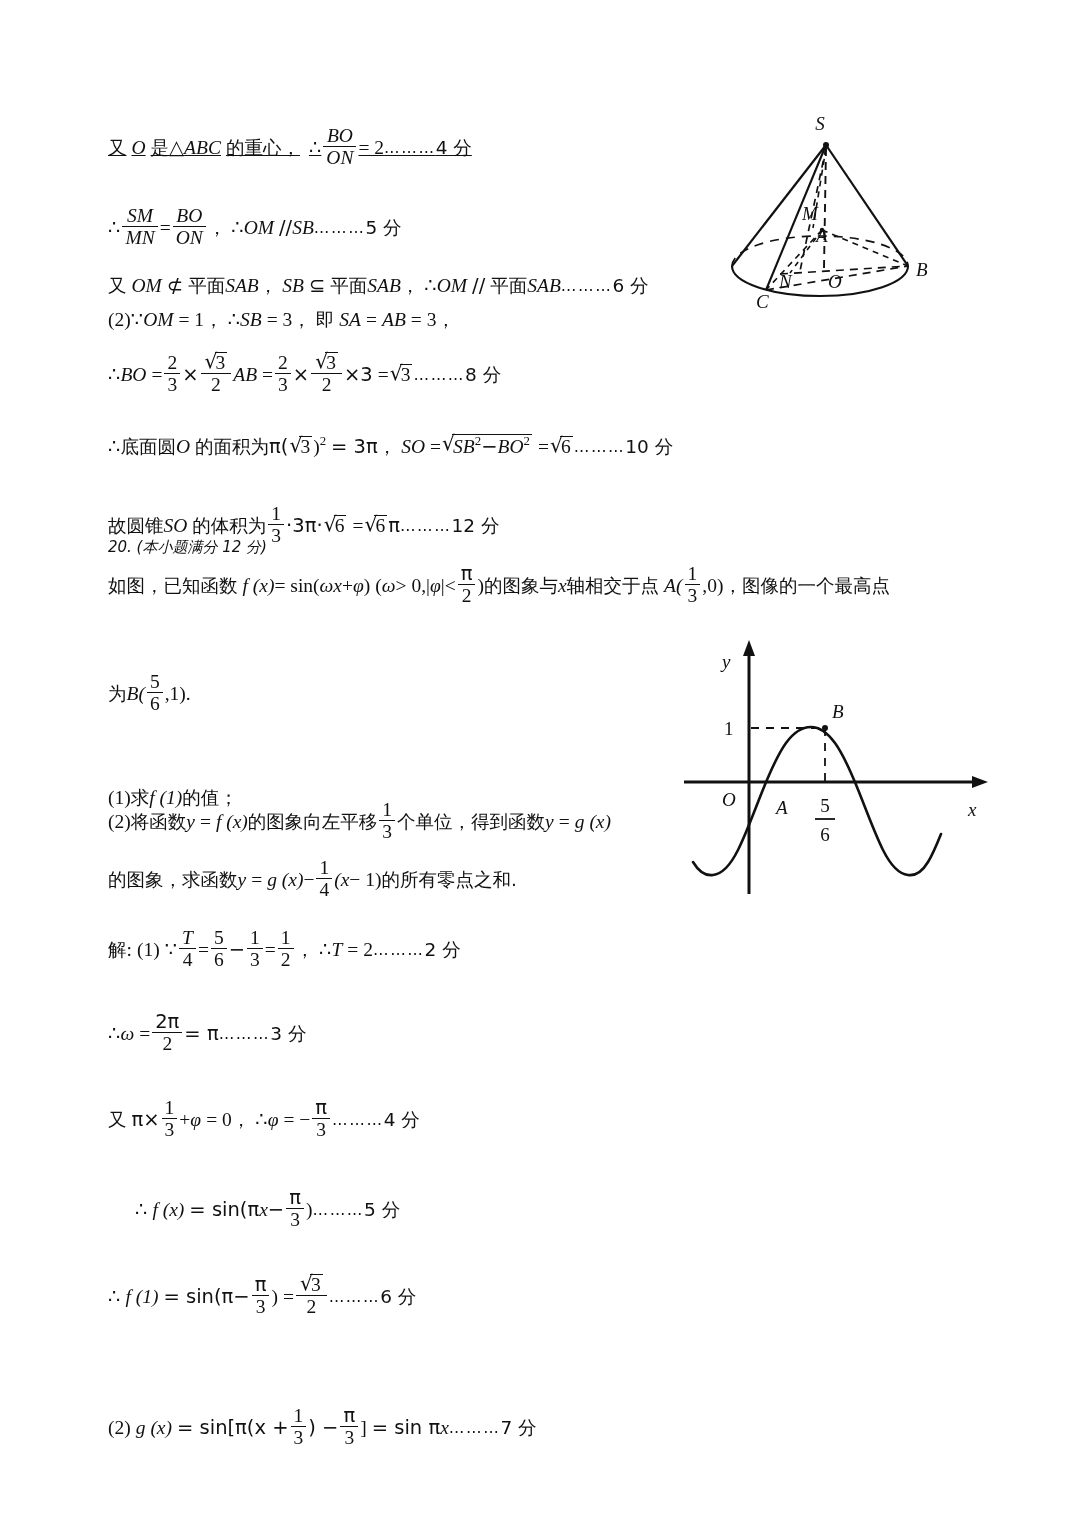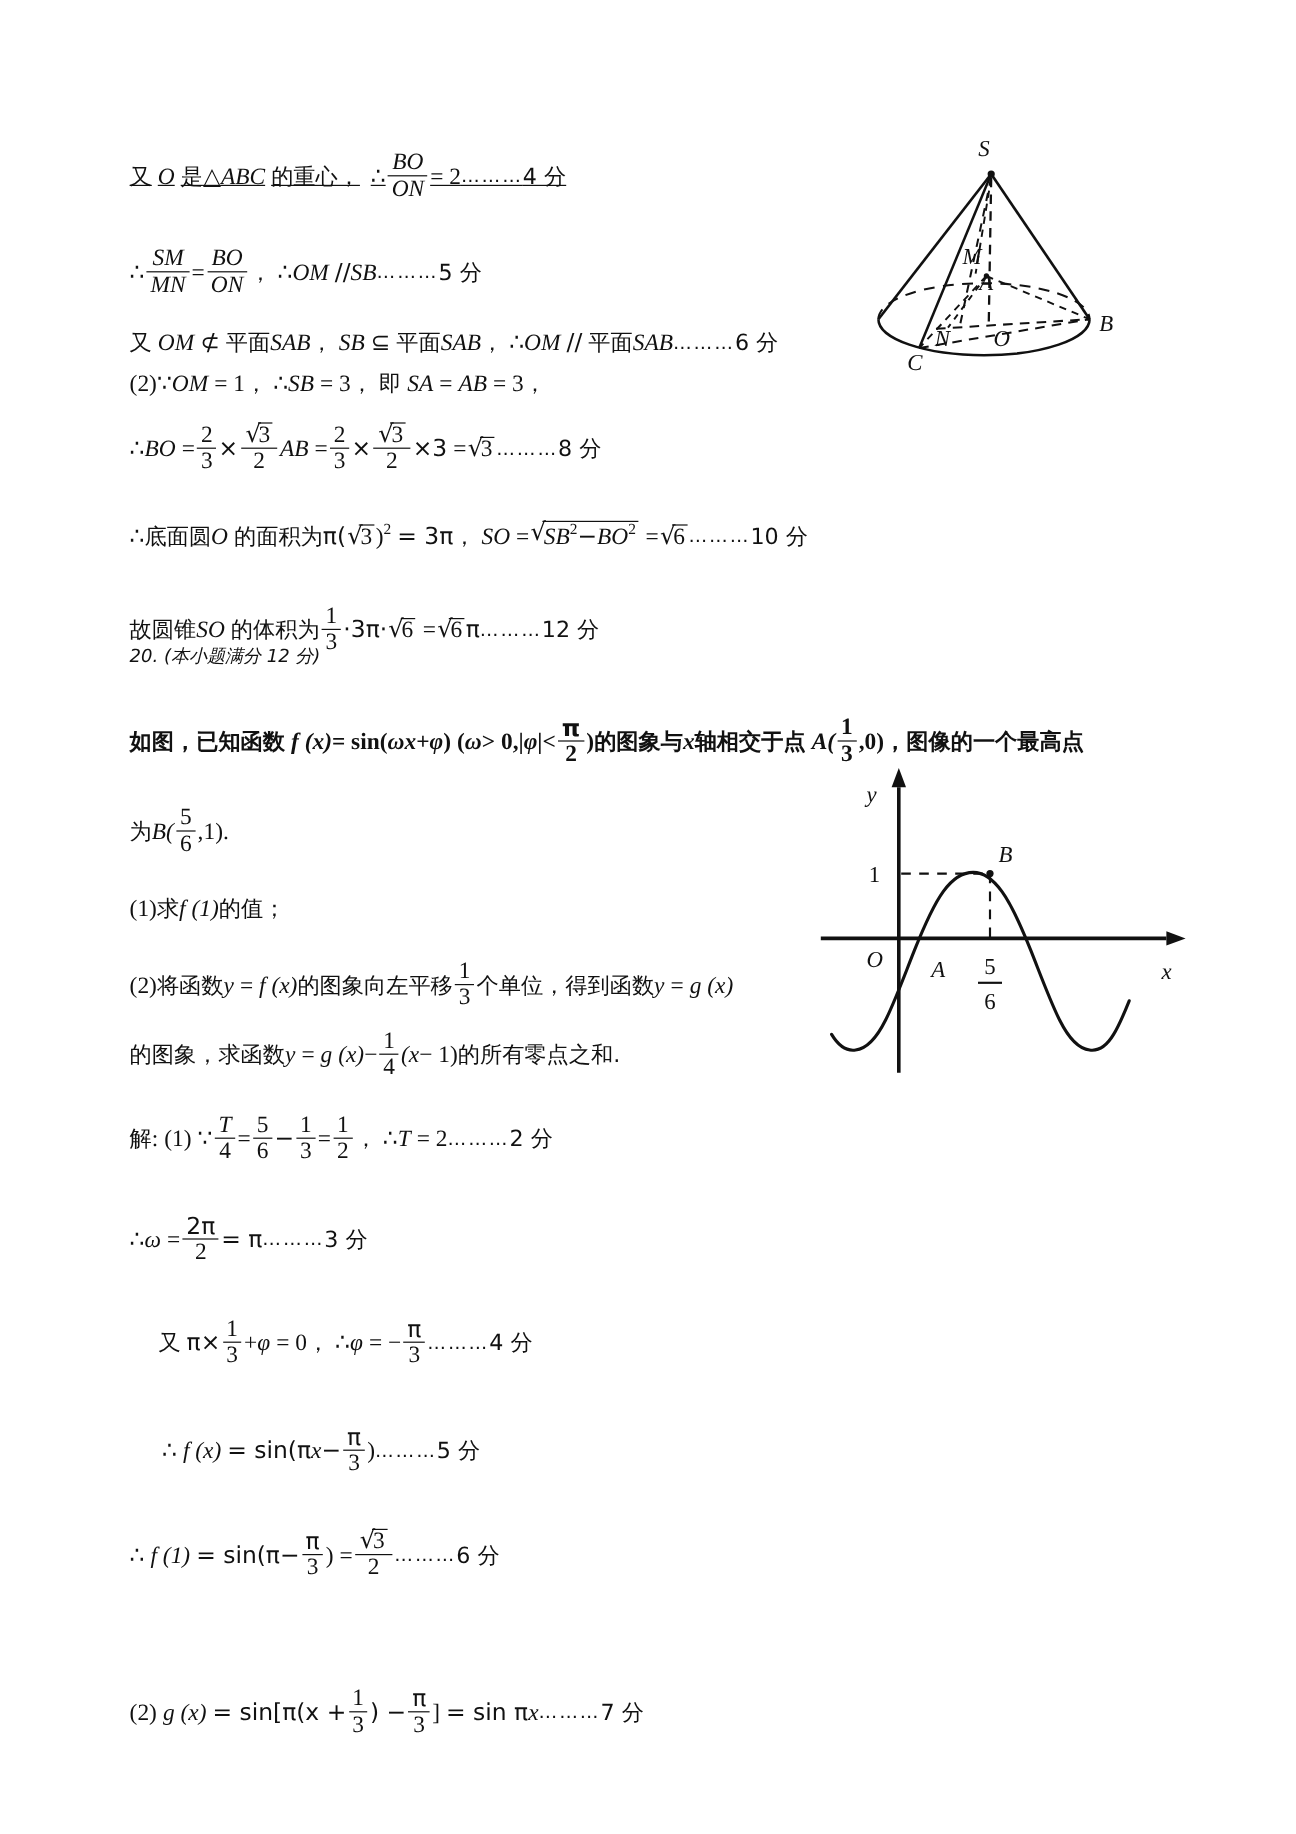--- a/index.html
+++ b/index.html
@@ -118,29 +118,29 @@
       <text class="lbl" x="98" y="134">A</text>
       <text class="lbl" x="61" y="180">N</text>
       <text class="lbl" x="110" y="180">O</text>
       <text class="lbl" x="198" y="168">B</text>
       <text class="lbl" x="38" y="200">C</text>
     </svg>
   </div>
 
   <div class="line cn" style="left:108px;top:540px;font-size:15px;font-style:italic;">20. (本小题满分 12 分)</div>
 
-  <div class="line" style="left:108px;top:597px;font-weight:bold;">
+  <div class="line" style="left:108px;top:564px;">
     <span class="cn">如图，已知函数</span><span class="sp1"></span><span class="it">f (x)</span><span class="up">= sin(</span><span class="it">ω</span><span class="it">x</span><span>+</span><span class="it">φ</span><span>)</span><span class="sp1"></span><span>(</span><span class="it">ω</span><span>&gt; 0,|</span><span class="it">φ</span><span>|&lt;</span><span class="frac"><span class="num pi">π</span><span class="den">2</span></span><span>)</span><span class="cn">的图象与</span><span class="it">x</span><span class="cn">轴相交于点</span><span class="sp1"></span><span class="it">A(</span><span class="frac"><span class="num">1</span><span class="den">3</span></span><span>,0)</span><span class="cn">，</span><span class="cn">图像的一个最高点</span>
   </div>
 
   <div class="line" style="left:108px;top:672px;">
     <span class="cn">为</span><span class="it">B(</span><span class="frac"><span class="num">5</span><span class="den">6</span></span><span>,1).</span>
   </div>
 
-  <div class="line" style="left:108px;top:748px;">
+  <div class="line" style="left:108px;top:788px;">
     <span>(1)</span><span class="cn">求</span><span class="it">f (1)</span><span class="cn">的值；</span>
   </div>
 
   <div class="line" style="left:108px;top:800px;">
     <span>(2)</span><span class="cn">将函数</span><span class="it">y</span><span class="sp1"></span><span>=</span><span class="sp1"></span><span class="it">f (x)</span><span class="cn">的图象向左平移</span><span class="frac"><span class="num">1</span><span class="den">3</span></span><span class="cn">个单位，得到函数</span><span class="it">y</span><span class="sp1"></span><span>=</span><span class="sp1"></span><span class="it">g (x)</span>
   </div>
 
   <div class="line" style="left:108px;top:858px;">
     <span class="cn">的图象，求函数</span><span class="it">y</span><span class="sp1"></span><span>=</span><span class="sp1"></span><span class="it">g (x)</span><span>−</span><span class="frac"><span class="num">1</span><span class="den">4</span></span><span class="it">(x</span><span>− 1)</span><span class="cn">的所有零点之和.</span>
   </div>
@@ -182,21 +182,21 @@
   </div>
 
   <div class="line" style="left:108px;top:928px;">
     <span class="cn">解</span><span>:</span><span class="sp1"></span><span>(1)</span><span class="sp1"></span><span class="sym">∵</span><span class="frac"><span class="num it">T</span><span class="den">4</span></span><span>=</span><span class="frac"><span class="num">5</span><span class="den">6</span></span><span class="sym">−</span><span class="frac"><span class="num">1</span><span class="den">3</span></span><span>=</span><span class="frac"><span class="num">1</span><span class="den">2</span></span><span class="cn">，</span><span class="sp1"></span><span class="sym">∴</span><span class="it">T</span><span class="sp1"></span><span>= 2</span><span class="dots">………</span><span class="cn">2 分</span>
   </div>
 
   <div class="line" style="left:108px;top:1012px;">
     <span class="sym">∴</span><span class="it">ω</span><span class="sp1"></span><span>=</span><span class="frac"><span class="num pi">2π</span><span class="den">2</span></span><span class="pi">= π</span><span class="dots">………</span><span class="cn">3 分</span>
   </div>
 
-  <div class="line" style="left:108px;top:1098px;margin-left:24px;">
+  <div class="line" style="left:108px;top:1098px;">
     <span class="cn">又</span><span class="sp1"></span><span class="pi">π</span><span class="sym">×</span><span class="frac"><span class="num">1</span><span class="den">3</span></span><span>+</span><span class="it">φ</span><span class="sp1"></span><span>= 0</span><span class="cn">，</span><span class="sp1"></span><span class="sym">∴</span><span class="it">φ</span><span class="sp1"></span><span>= −</span><span class="frac"><span class="num pi">π</span><span class="den">3</span></span><span class="dots">………</span><span class="cn">4 分</span>
   </div>
 
   <div class="line" style="left:108px;top:1188px;margin-left:27px;">
     <span class="sym">∴</span><span class="sp1"></span><span class="it">f (x)</span><span class="sp1"></span><span class="pi">= sin(π</span><span class="it">x</span><span class="sym">−</span><span class="frac"><span class="num pi">π</span><span class="den">3</span></span><span>)</span><span class="dots">………</span><span class="cn">5 分</span>
   </div>
 
   <div class="line" style="left:108px;top:1274px;">
     <span class="sym">∴</span><span class="sp1"></span><span class="it">f (1)</span><span class="sp1"></span><span class="pi">= sin(π</span><span class="sym">−</span><span class="frac"><span class="num pi">π</span><span class="den">3</span></span><span>)</span><span class="sp1"></span><span>=</span><span class="frac"><span class="num"><span class="rad"><span class="rb">3</span></span></span><span class="den">2</span></span><span class="dots">………</span><span class="cn">6 分</span>
   </div>

